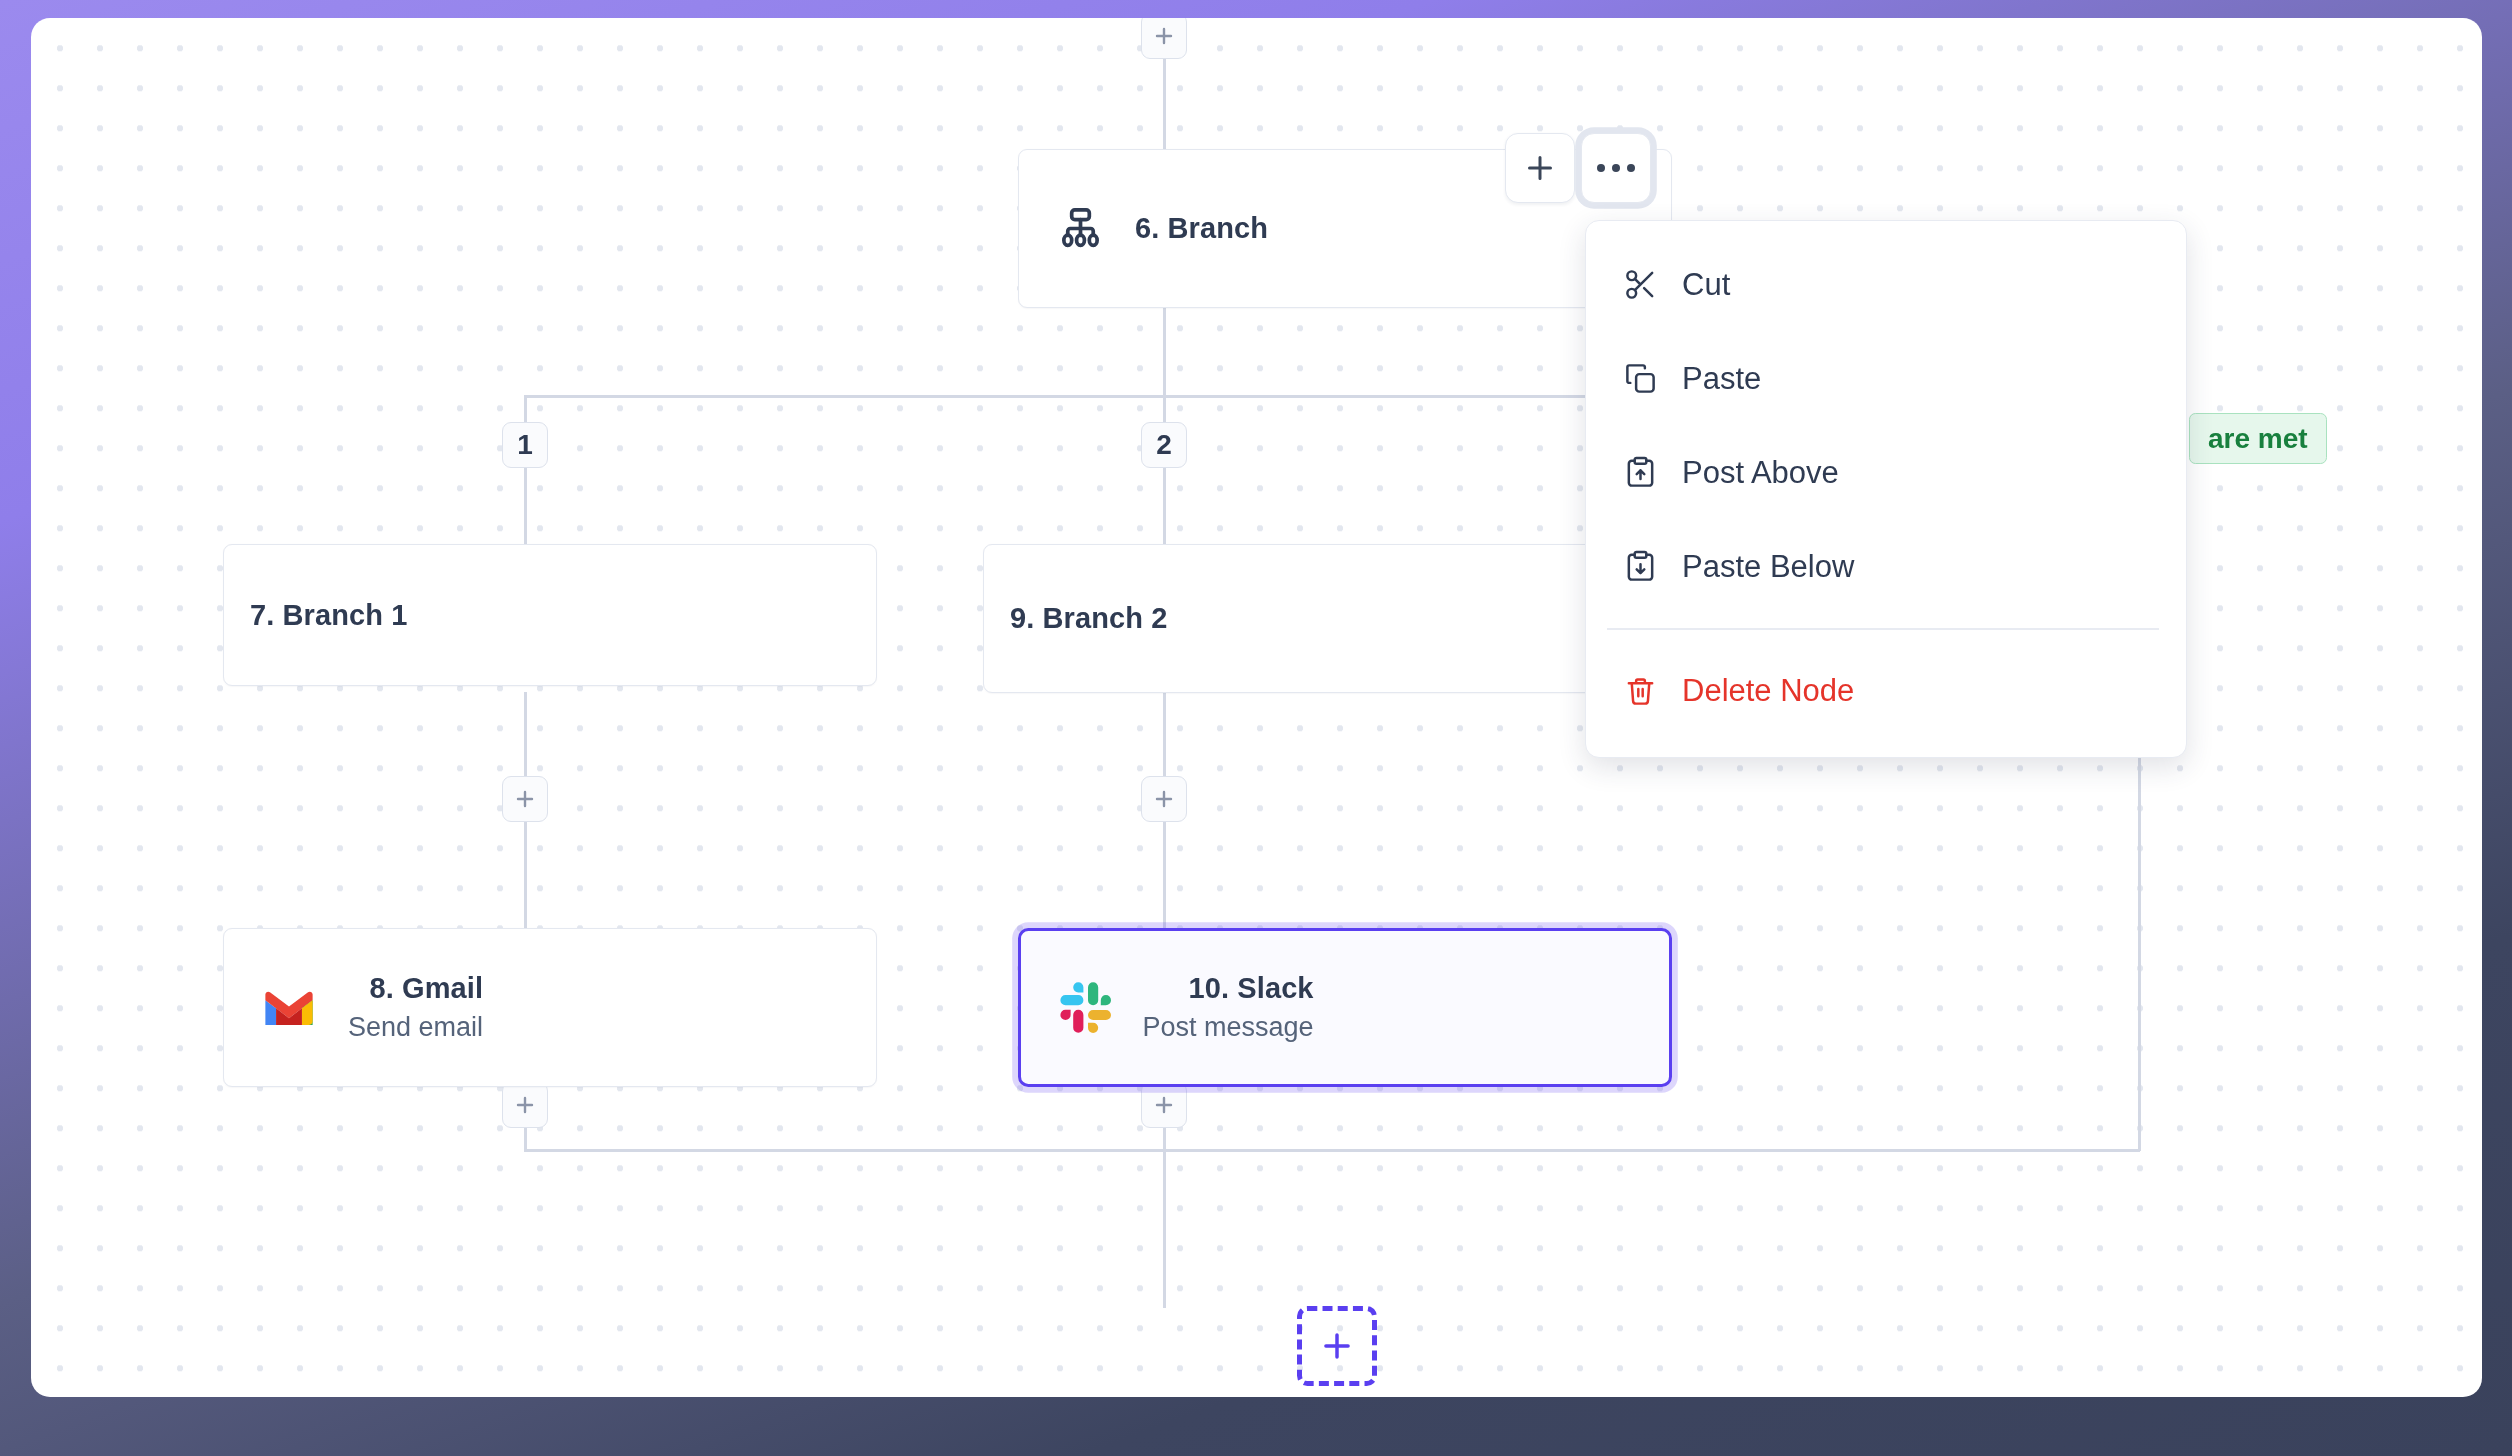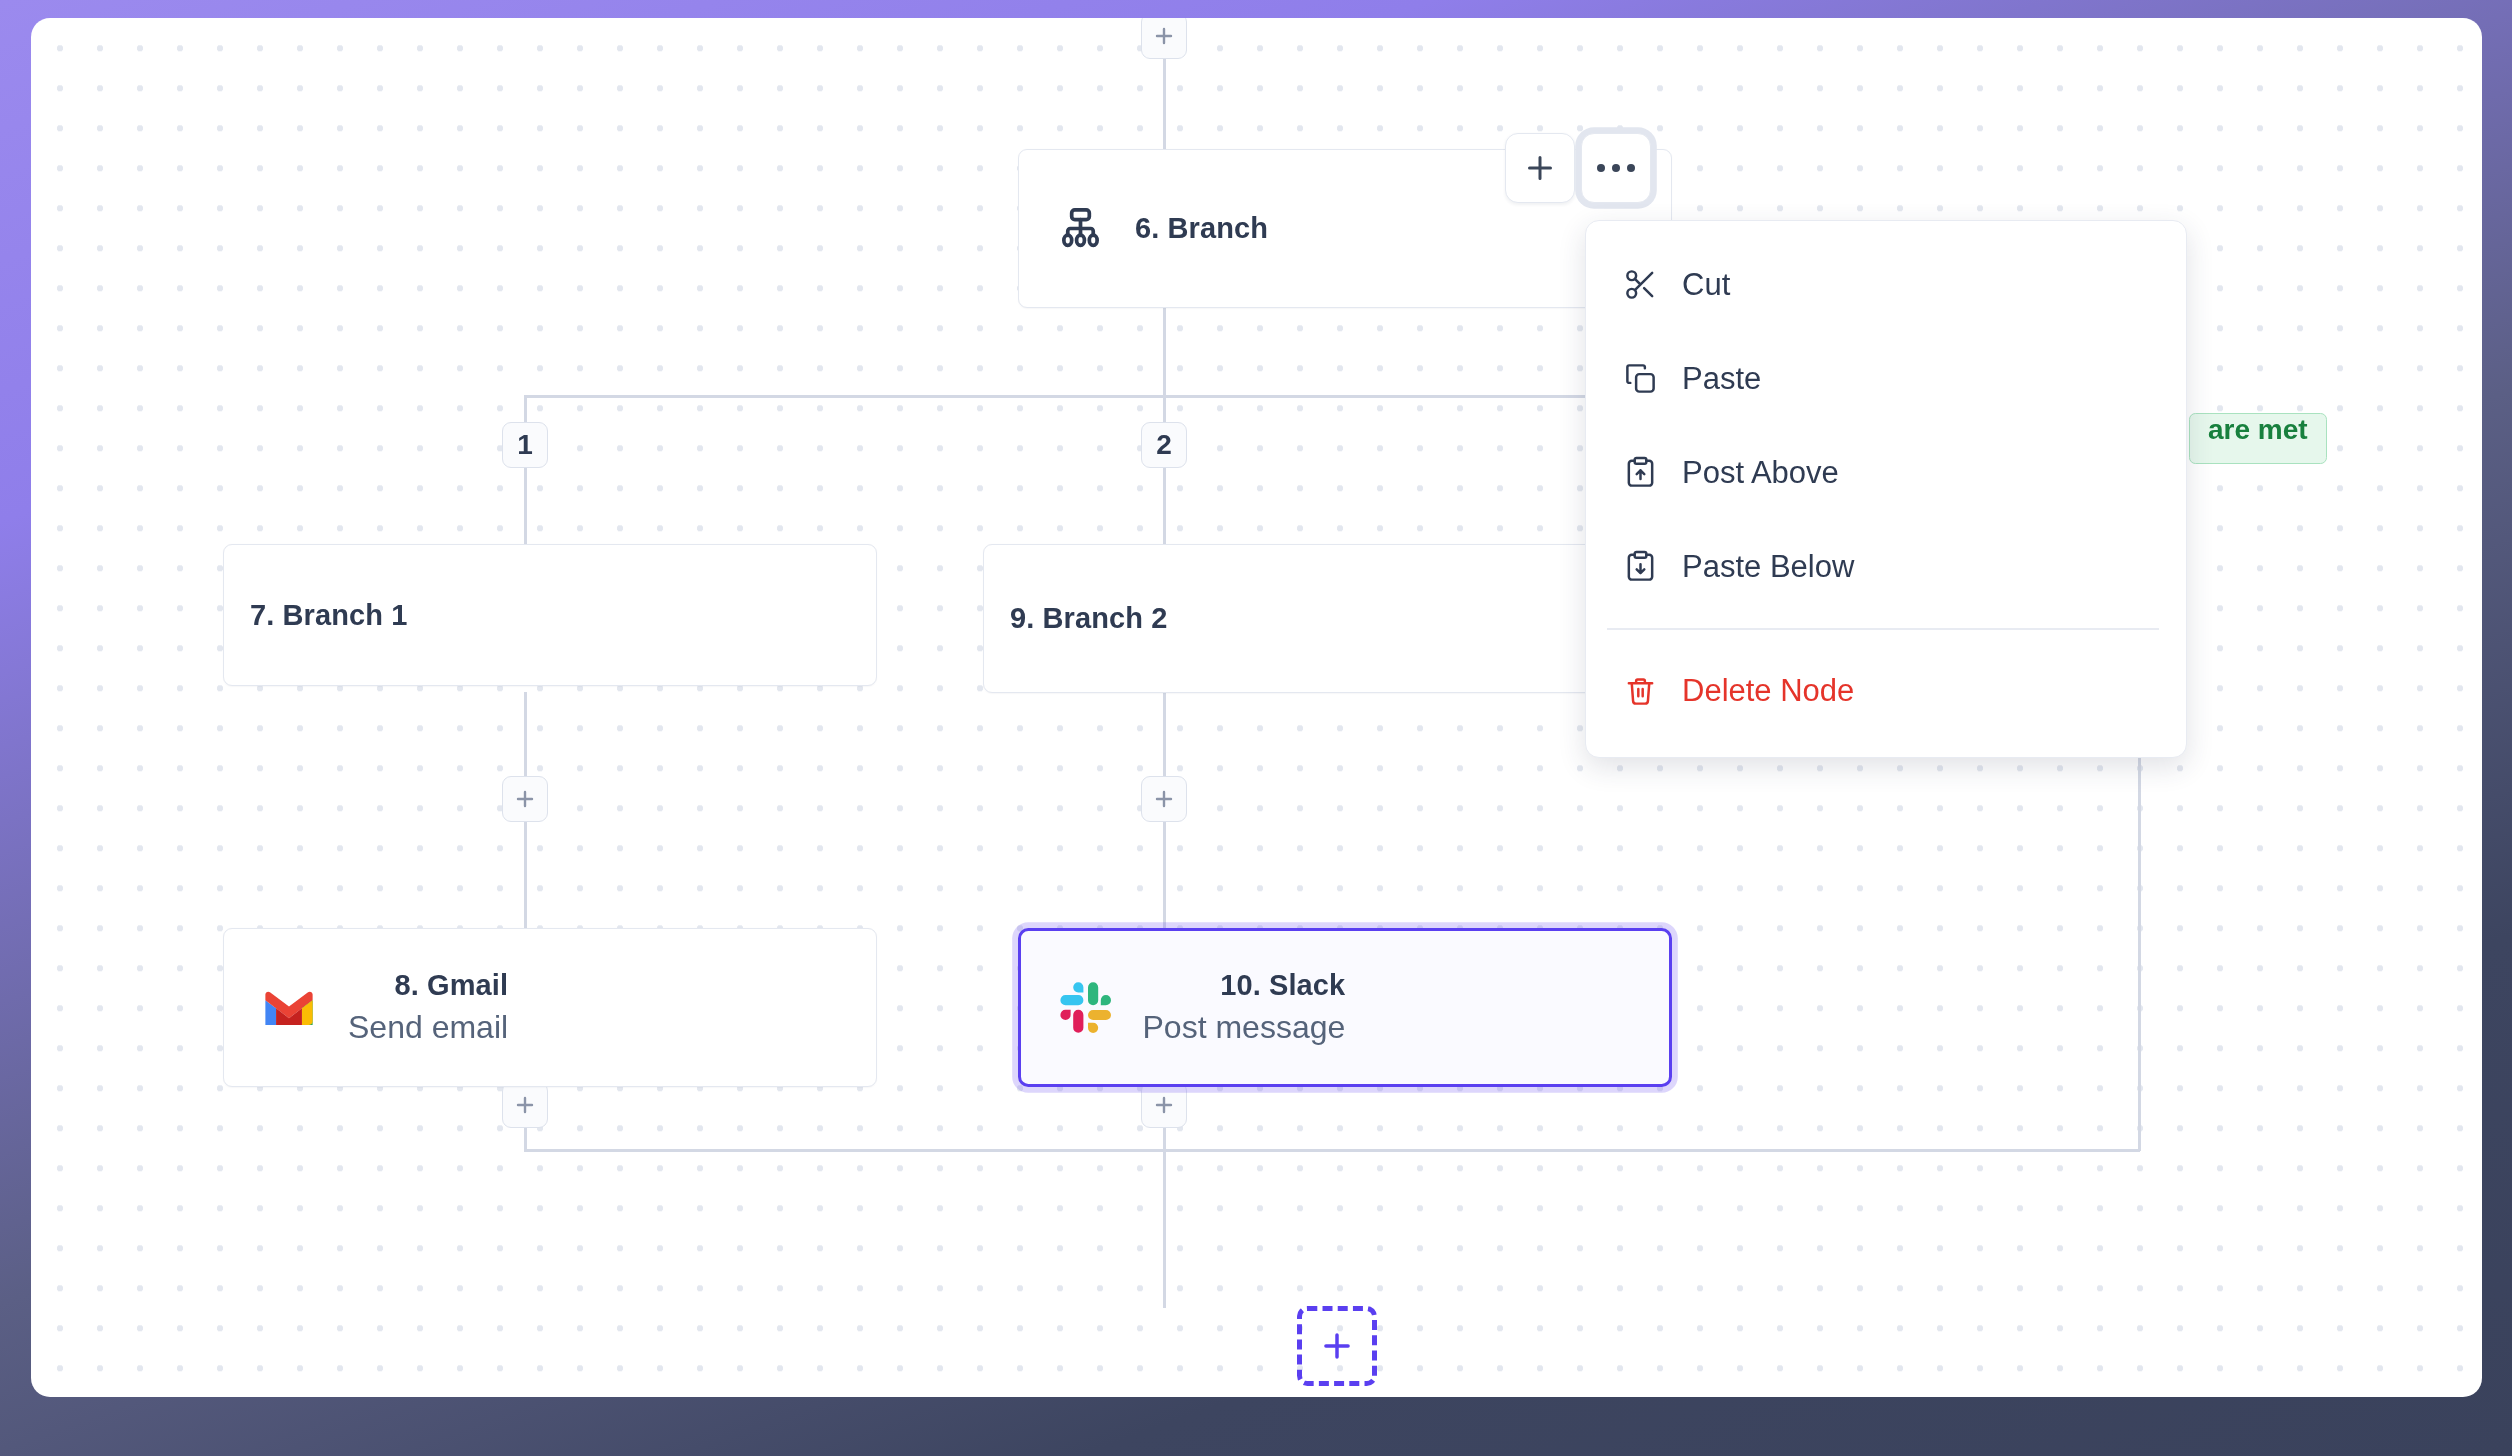--- a/index.html
+++ b/index.html
@@ -71,21 +71,21 @@
   }
 
   .node-title {
     font-size: 29px;
     font-weight: bold;
     color: #2f3b52;
     letter-spacing: 0.1px;
     white-space: nowrap;
   }
   .node-subtitle {
-    font-size: 32px;
+    font-size: 27px;
     color: #55637a;
     white-space: nowrap;
     margin-top: 7.7px;
   }
   .node-text-col { display: flex; flex-direction: column; text-align: right; }
 
   
   .icon-branch { width: 47px; height: 47px; flex: 0 0 47px; }
   .icon-app { width: 54px; height: 54px; flex: 0 0 54px; }
 
@@ -146,21 +146,21 @@
 
   
   .status-badge {
     position: absolute;
     left: 2158px; top: 395px;
     height: 51px;
     padding: 0 18px;
     background: #e6f7ec;
     border: 1.9px solid #a9e2bf;
     border-radius: 6.4px;
-    display: flex; 
+    display: flex; align-items: center;
     font-size: 28px; font-weight: bold; color: #18803e;
     white-space: nowrap;
   }
 
   
   #context-menu {
     position: absolute;
     left: 1554px; top: 202px;
     width: 602px;
     background: #ffffff;

